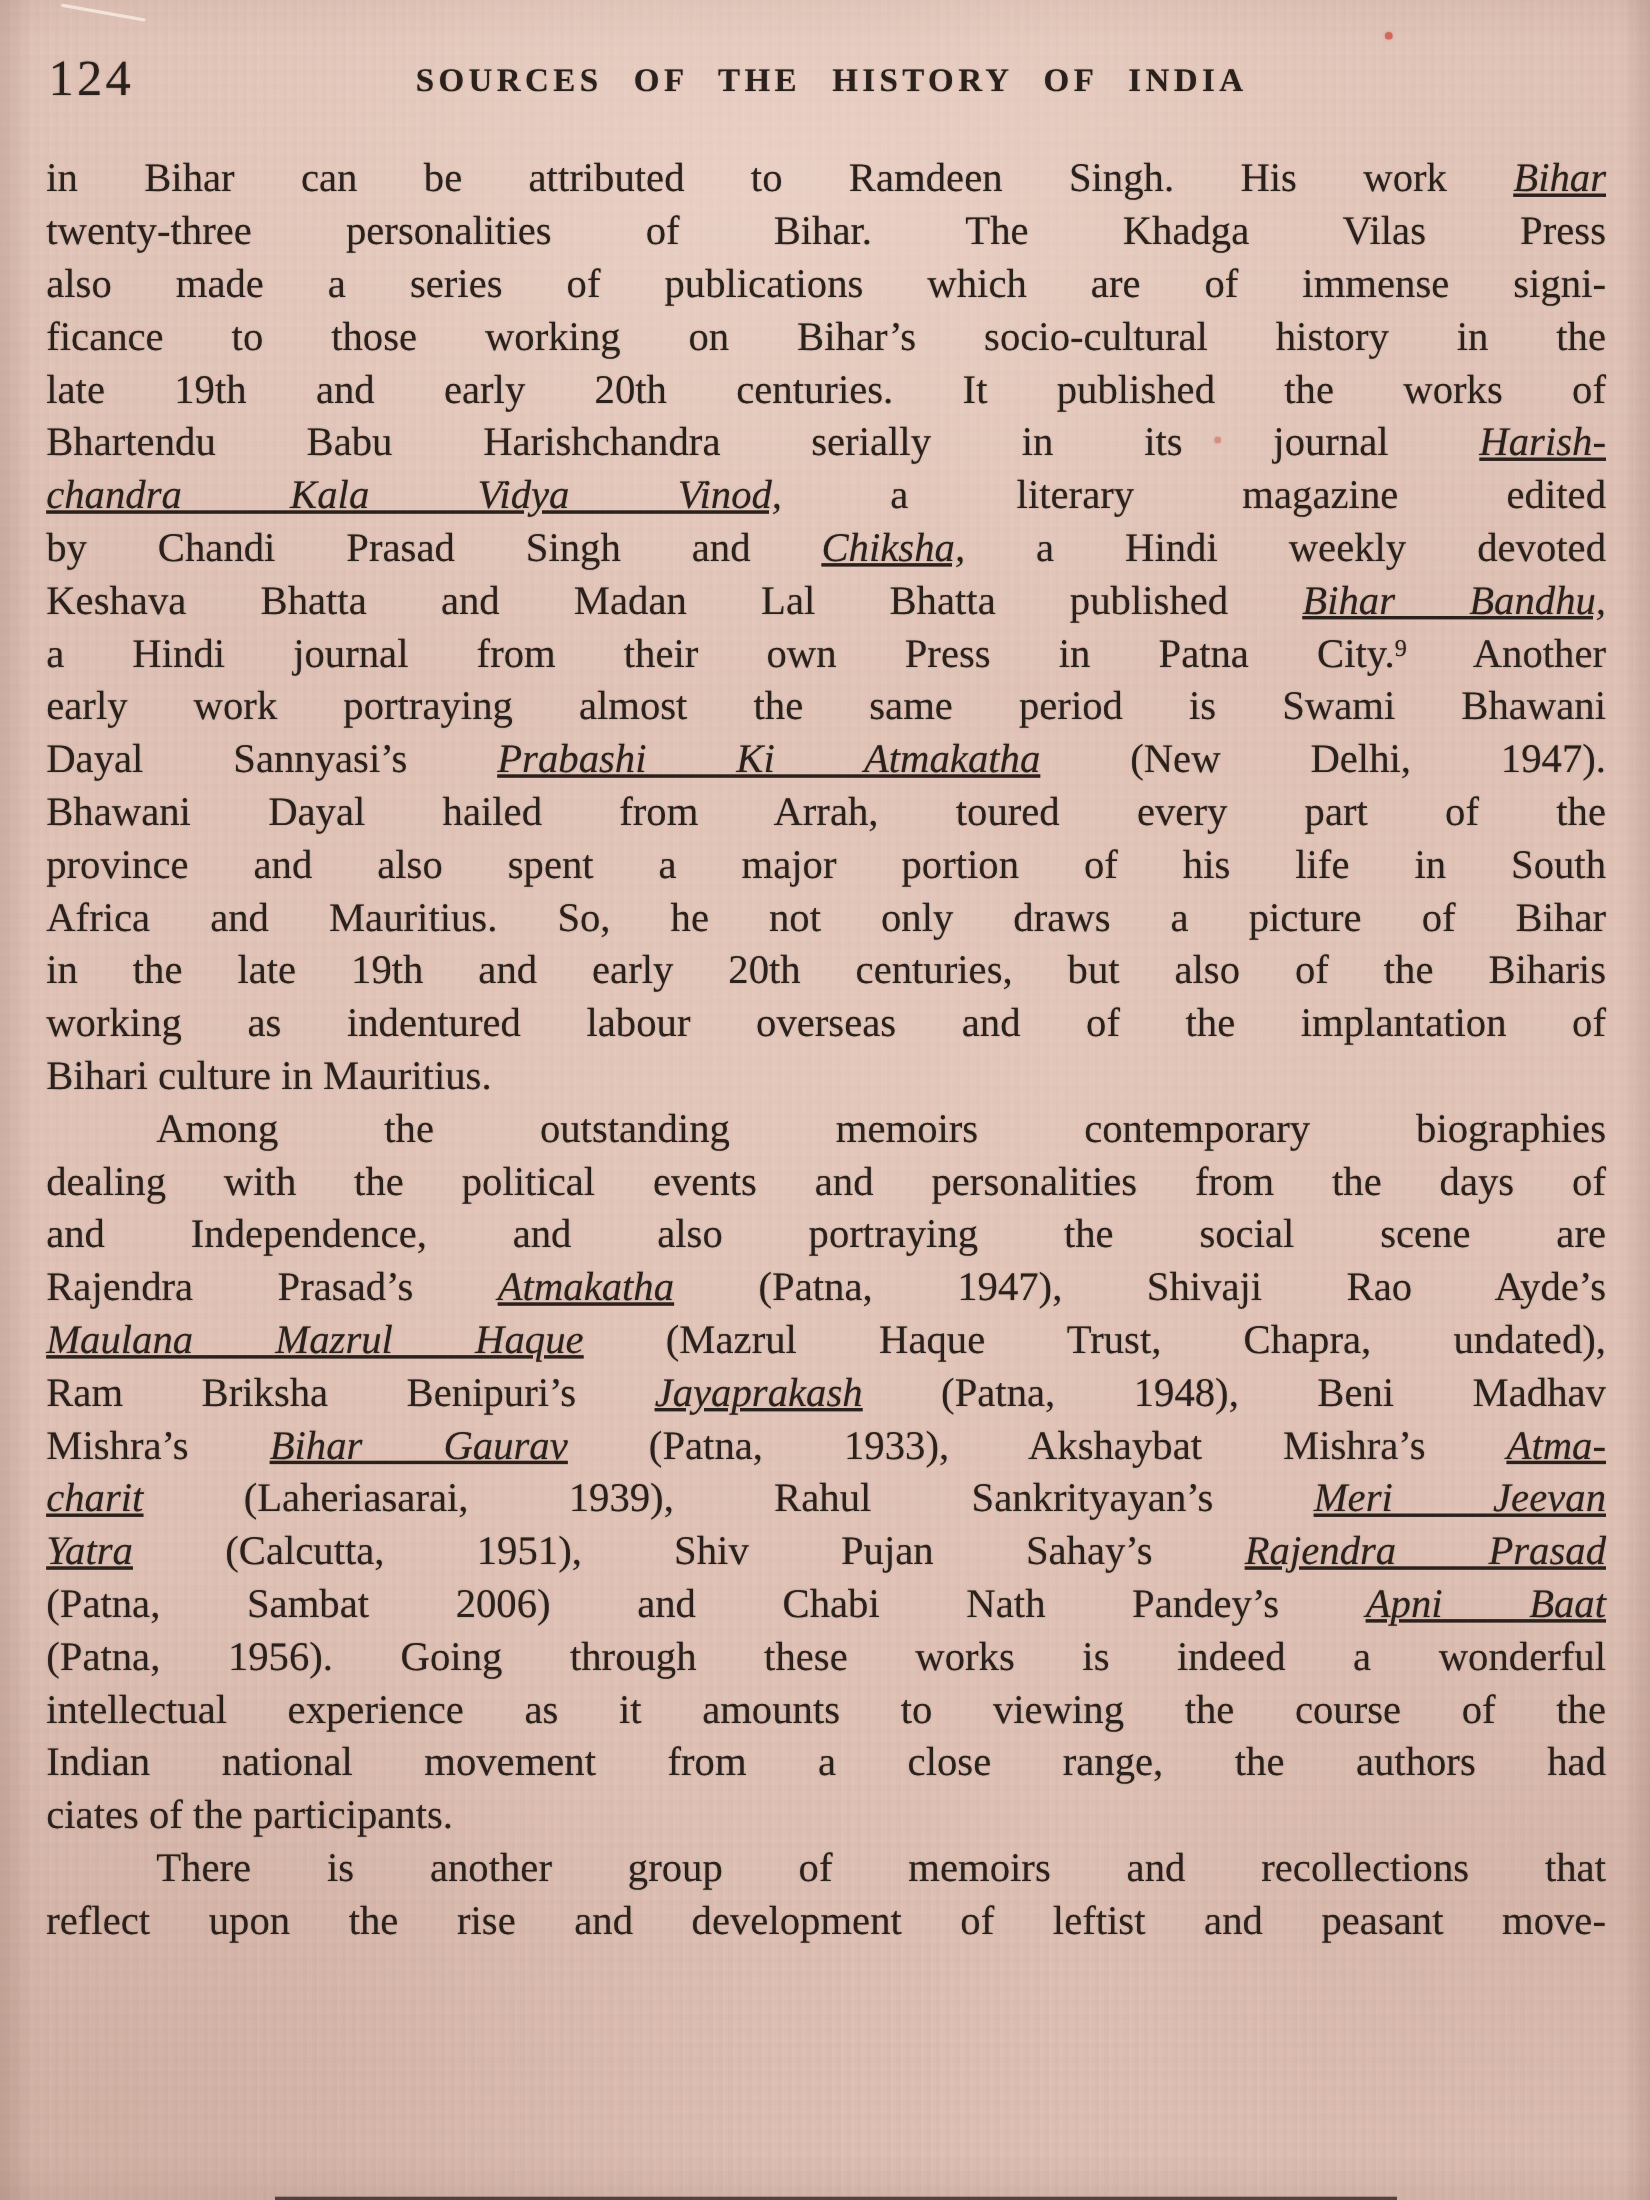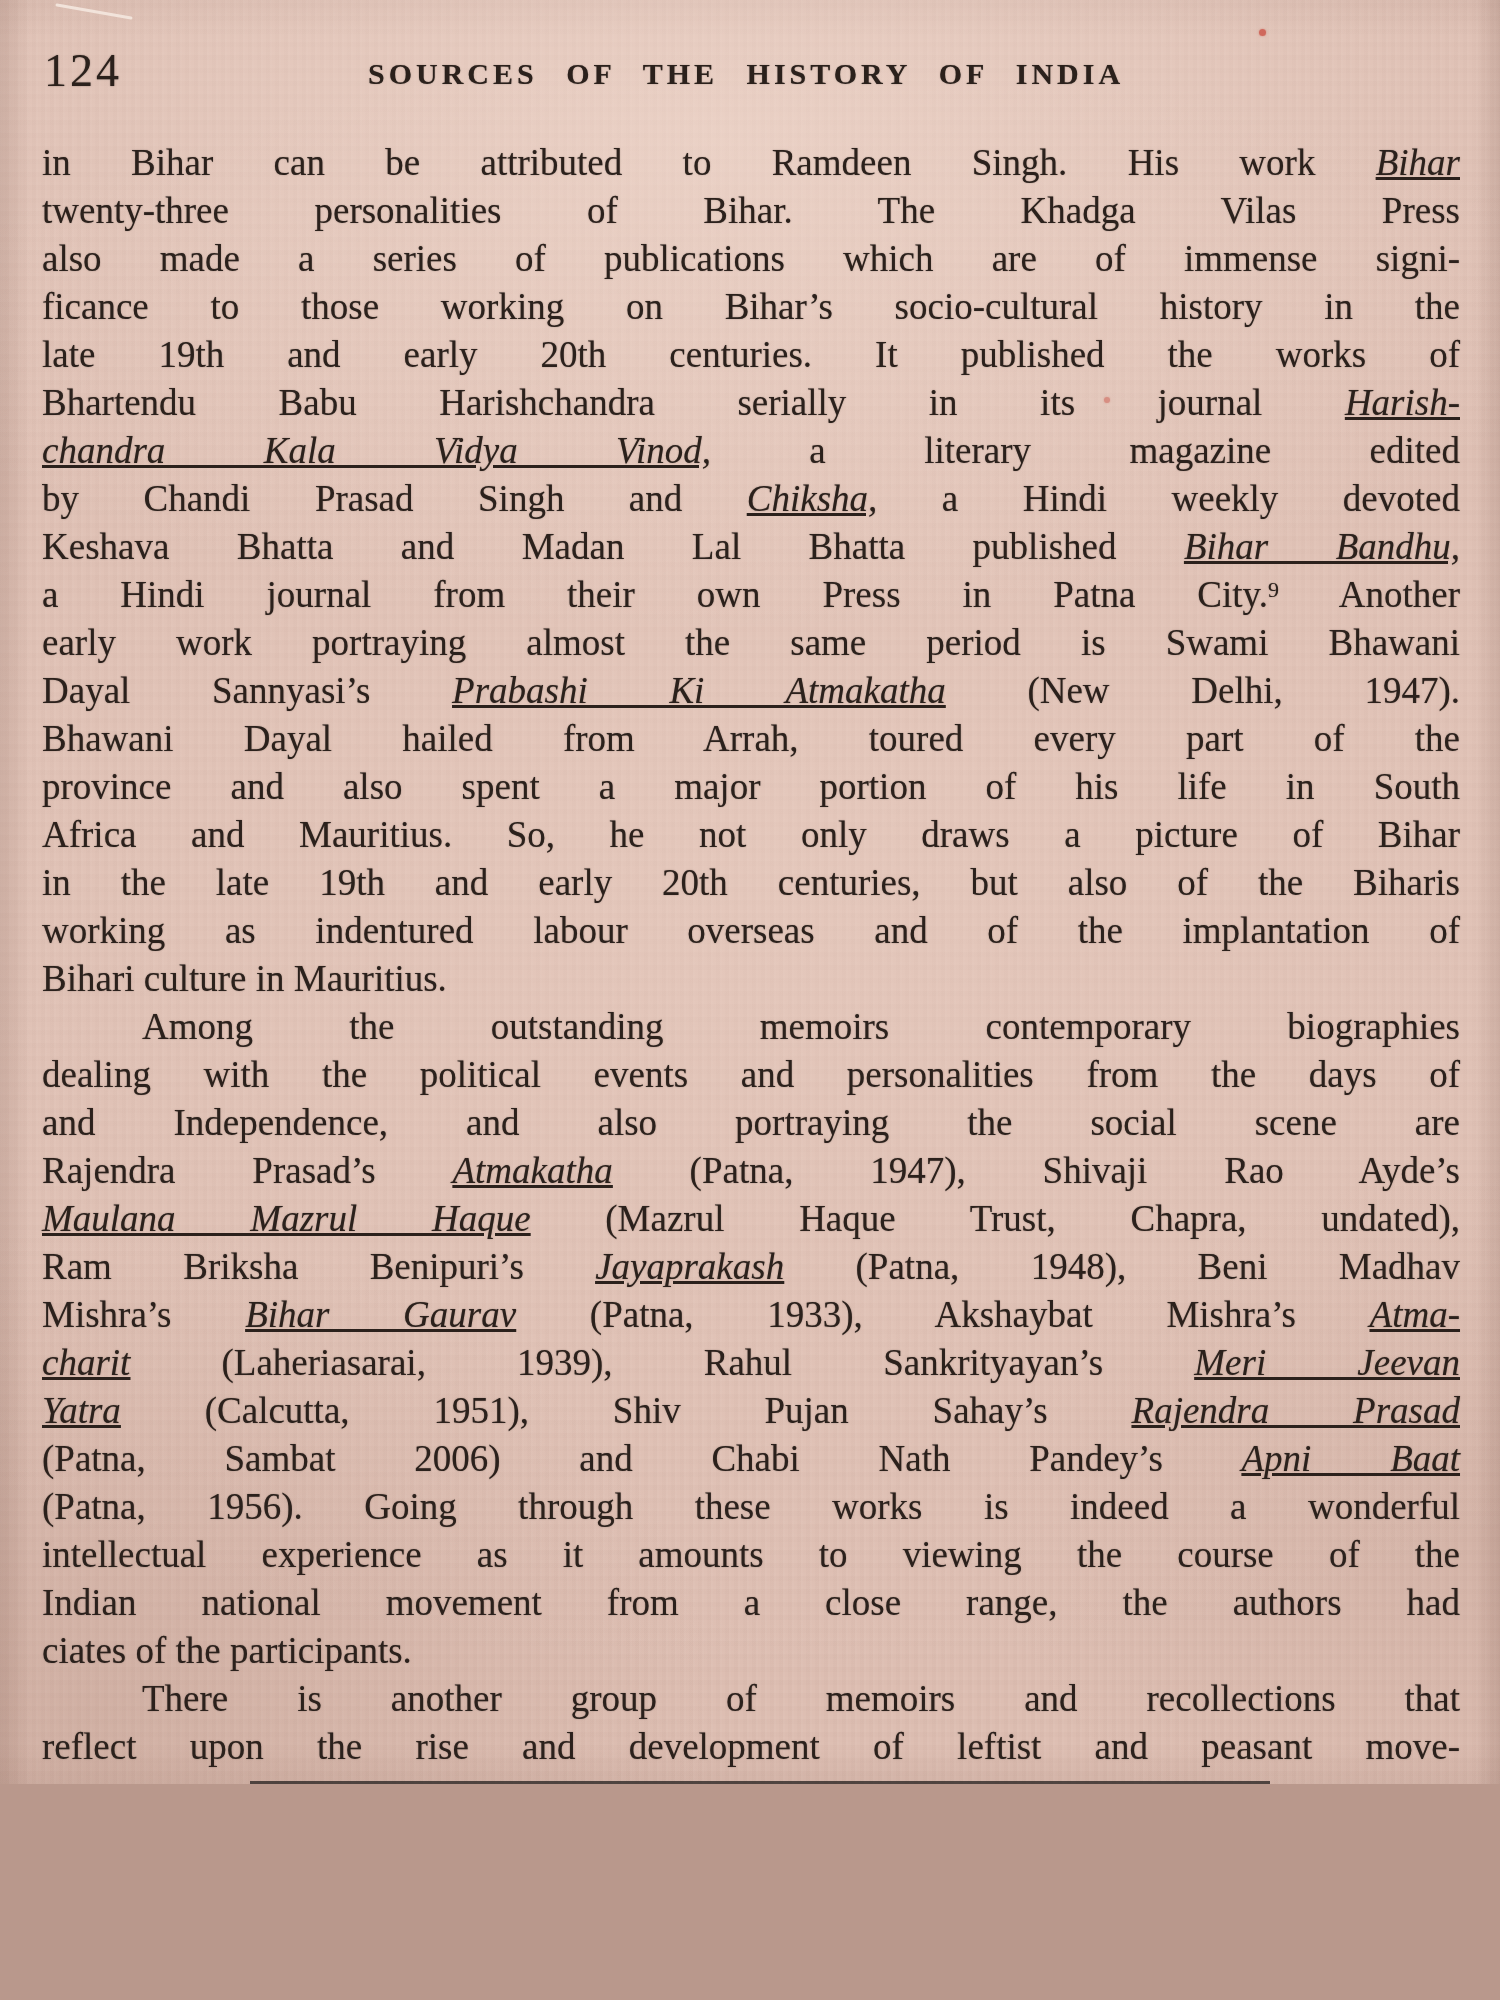--- a/index.html
+++ b/index.html
@@ -1,39 +1,39 @@
 <!DOCTYPE html>
 <html><head>
 <meta charset="utf-8">
 <style>
   html,body{margin:0;padding:0;background:#b9988c;}
   .page{
     position:relative;
-    width:1500px;height:1784px;
+    width:1500px;height:2000px;
     overflow:hidden;
     font-family:"Liberation Serif","DejaVu Serif",serif;
     color:#2b211c;
     background:
       radial-gradient(ellipse 1400px 700px at 48% 8%, rgba(247,227,216,.50), rgba(247,227,216,0) 70%),
       radial-gradient(ellipse 1700px 1100px at 52% 48%, rgba(241,216,204,.38), rgba(241,216,204,0) 75%),
       radial-gradient(ellipse 900px 700px at 6% 96%, rgba(160,122,108,.20), rgba(160,122,108,0) 70%),
       radial-gradient(ellipse 700px 520px at 99% 86%, rgba(168,130,116,.16), rgba(168,130,116,0) 70%),
       linear-gradient(90deg, rgba(118,83,72,.22) 0, rgba(118,83,72,0) 2%, rgba(118,83,72,0) 98.3%, rgba(118,83,72,.22) 100%),
       linear-gradient(0deg, rgba(118,83,72,.10) 0, rgba(118,83,72,0) 2%, rgba(118,83,72,0) 98%, rgba(118,83,72,.08) 100%),
       repeating-linear-gradient(90deg, rgba(255,255,255,.028) 0 2px, rgba(255,255,255,0) 2px 5px, rgba(110,74,62,.022) 5px 9px),
       repeating-linear-gradient(0deg, rgba(255,255,255,.016) 0 3px, rgba(255,255,255,0) 3px 8px, rgba(110,74,62,.016) 8px 13px),
       #ddbeb2;
   }
   .pagenum{
     position:absolute;left:44px;top:44px;
     font-size:46px;letter-spacing:3px;
     text-shadow:0 0 1.5px rgba(43,33,28,.55);
   }
   .runhead{
-    position:absolute;left:368px;top:57px;
+    position:absolute;left:378px;top:57px;
     font-size:30px;font-weight:bold;
     letter-spacing:4px;word-spacing:17px;
     white-space:nowrap;
     text-shadow:0 0 1.2px rgba(43,33,28,.5);
   }
   .textbody{
     position:absolute;left:42px;top:139px;width:1418px;
   }
   .line{
     height:48px;line-height:48px;font-size:37px;

